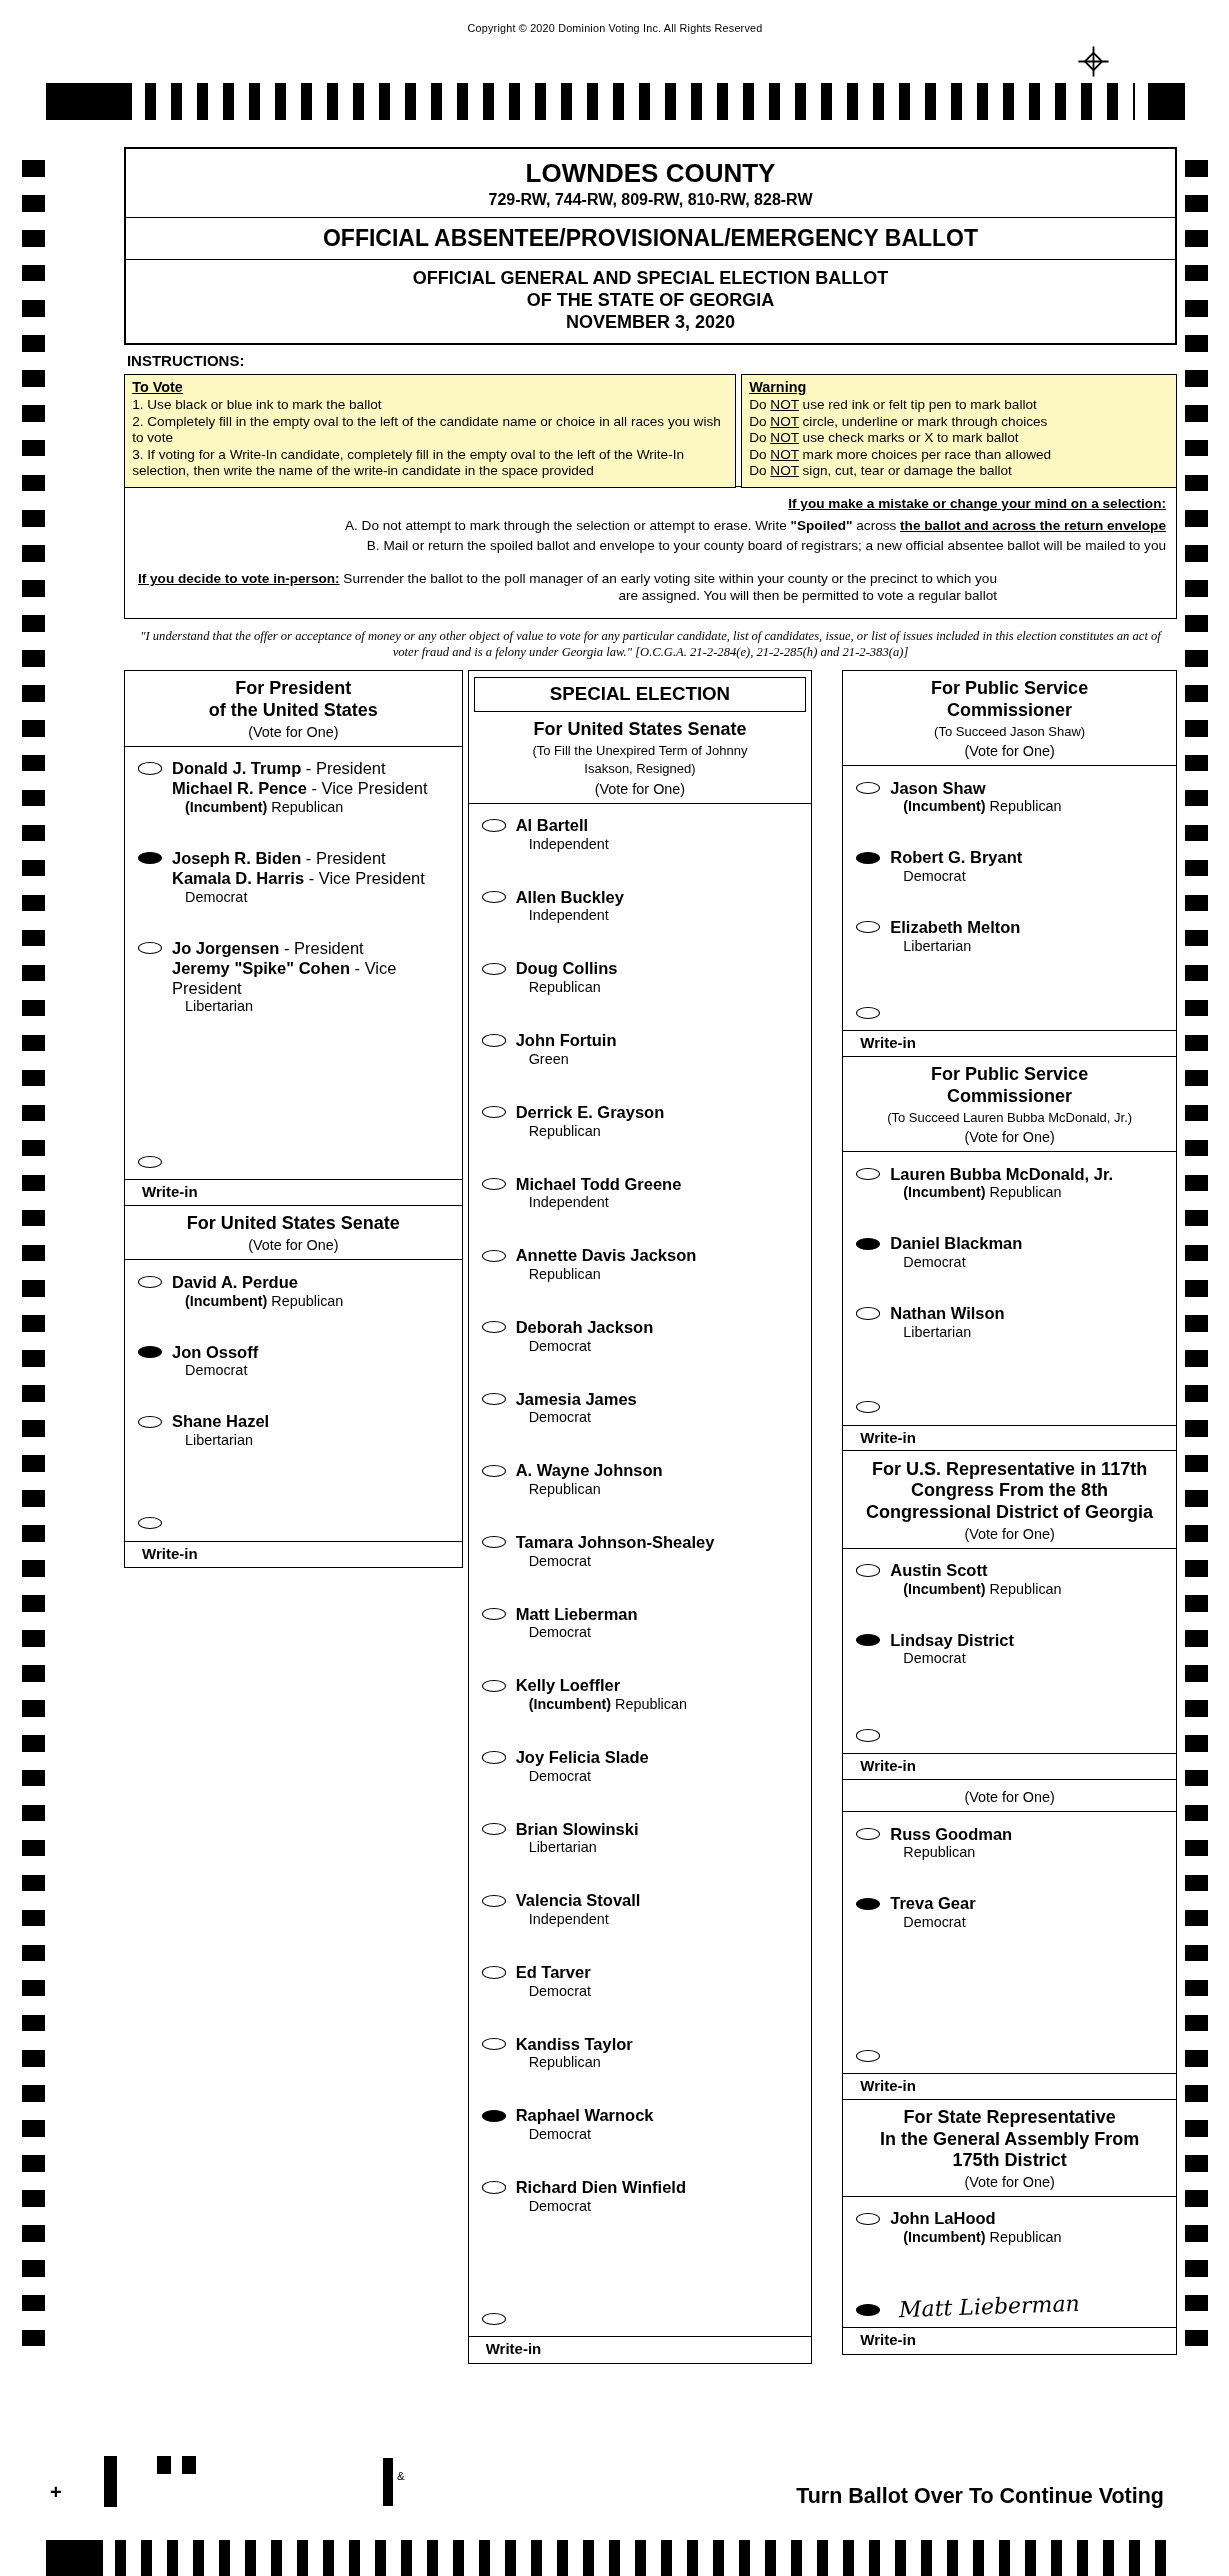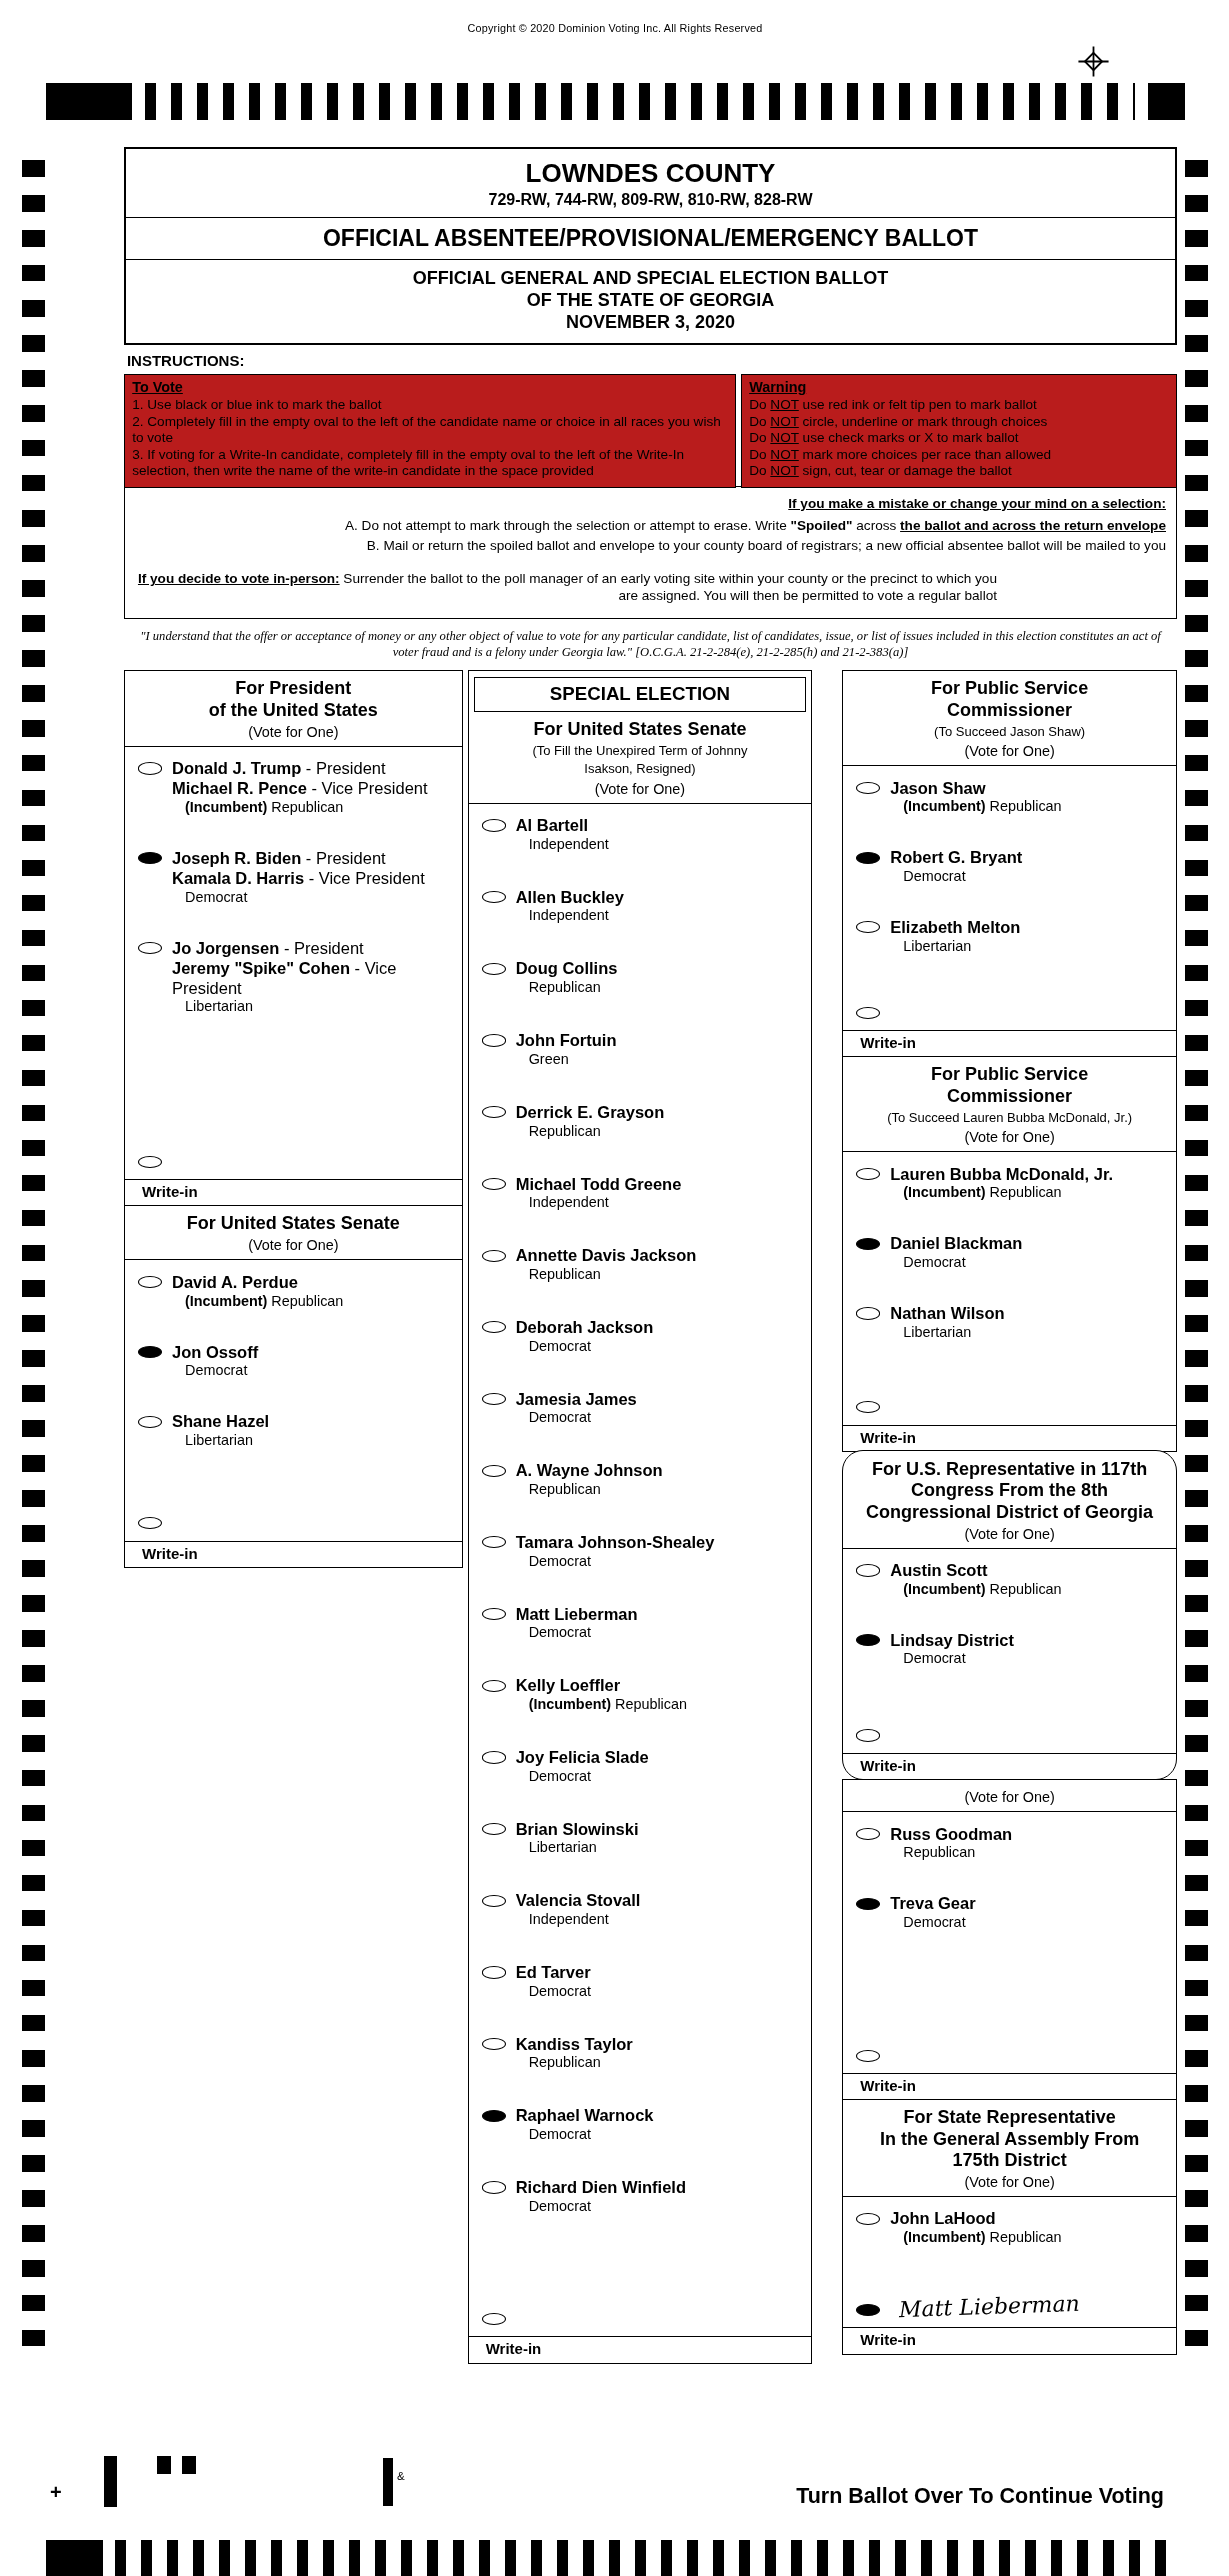--- a/index.html
+++ b/index.html
@@ -31,21 +31,21 @@
   .county { font-size:26px; font-weight:bold; padding-top:8.6px; }
   .precincts { font-size:16px; font-weight:bold; padding:2.9px 0 7.2px; }
   .hrule { border-top:1.8px solid #000; }
   .btitle { font-size:23px; font-weight:bold; padding:7.2px 0; }
   .sub-block { padding:7.2px 0 10px; }
   .bsub { font-size:18px; font-weight:bold; line-height:22px; }
 
   .instr-label { font-weight:bold; font-size:15px; margin:7.2px 0 4.3px 2.9px; }
 
   .instr-row { display:flex; gap:5px; align-items:stretch; }
-  .ibox { border:1.8px solid #000; padding:4.3px 7.2px 7.2px; background:#b91c1c; }
+  .ibox { border:1.8px solid #000; padding:4.3px 7.2px 7.2px; background:#fef9c3; }
   .ibox.tovote { flex:0 0 612px; }
   .ibox.warn { flex:1; }
   .ititle { font-weight:bold; font-size:14.4px; text-decoration:underline; margin-bottom:2.2px; }
   .instr-item { font-size:13.6px; line-height:16.5px; }
 
   .mistake-box { border:1.8px solid #000; margin-top:-1.8px; padding:8.6px 10px 11.5px; background:#fff;text-align:right; }
   .m-head { font-size:13.6px; font-weight:bold; text-decoration:underline; margin-bottom:6.5px; }
   .m-line { font-size:13.6px; line-height:17px; margin-bottom:2.9px; }
   .m-gap { margin-top:16px; max-width:862px; }
 
@@ -86,21 +86,21 @@
   .special-wrap { border:1.8px solid #000; display:flex; flex-direction:column; min-height:1694px; background:#fff; }
   .special-wrap .contest { border:none; flex:1; margin-top:0; }
   .special-wrap .cand { margin-bottom:34px; }
   .special-band { border:1.8px solid #000; margin:5.7px 5.7px 0; text-align:center;
                   font-weight:bold; font-size:18.7px; padding:5.7px 0; }
 
   #col1 > .contest:nth-child(1){ min-height:537px; }
   #col1 > .contest:nth-child(2){ min-height:363px; }
   #col3 > .contest:nth-child(1){ min-height:388px; }
   #col3 > .contest:nth-child(2){ min-height:396px; }
-  #col3 > .contest:nth-child(3){ min-height:330px;border-radius:21px; }
+  #col3 > .contest:nth-child(3){ min-height:330px; }
   #col3 > .contest:nth-child(4){ min-height:322px; }
   #col3 > .contest:nth-child(5){ min-height:256px; }
 
   .footer-note { position:absolute; top:2484px; right:66px; font-size:21.5px; font-weight:bold; }
 
   .decor { position:absolute; background:#000; }
   .d1 { left:104px; top:2456px; width:13px; height:51px; }
   .d2 { left:157px; top:2456px; width:14.4px; height:18px; }
   .d3 { left:182px; top:2456px; width:14.4px; height:18px; }
   .d4 { left:383px; top:2458px; width:10px; height:48px; }

